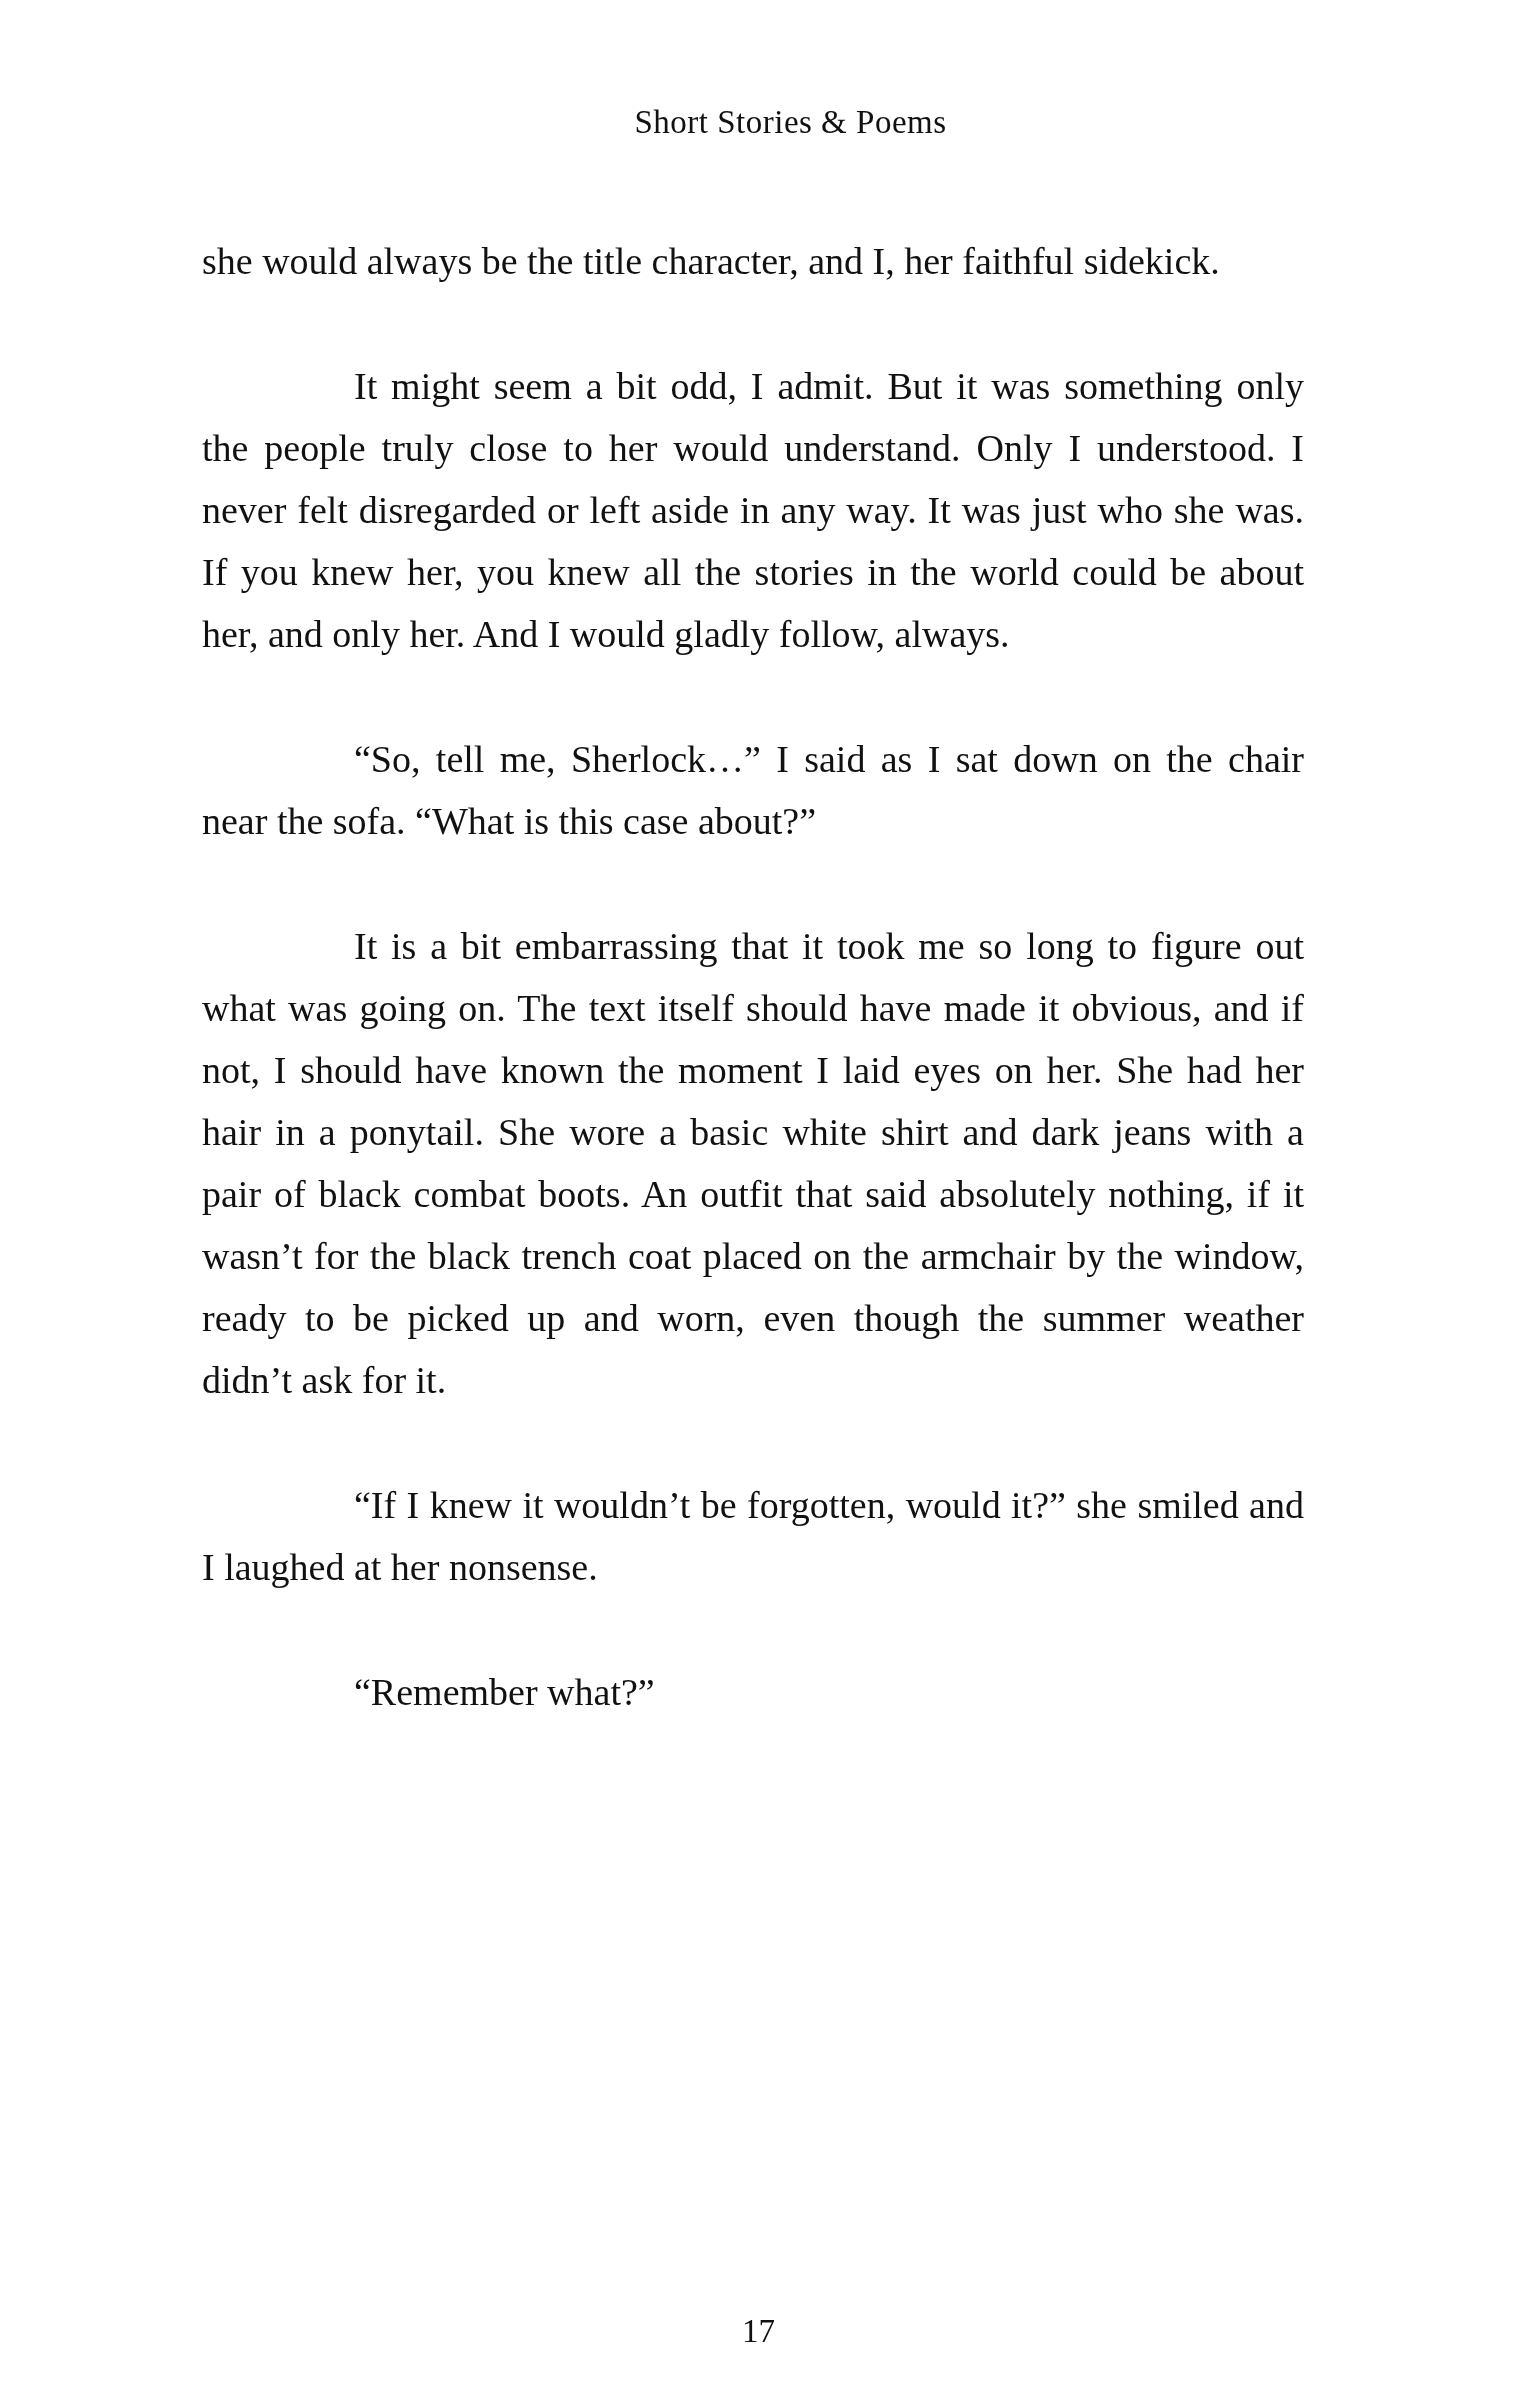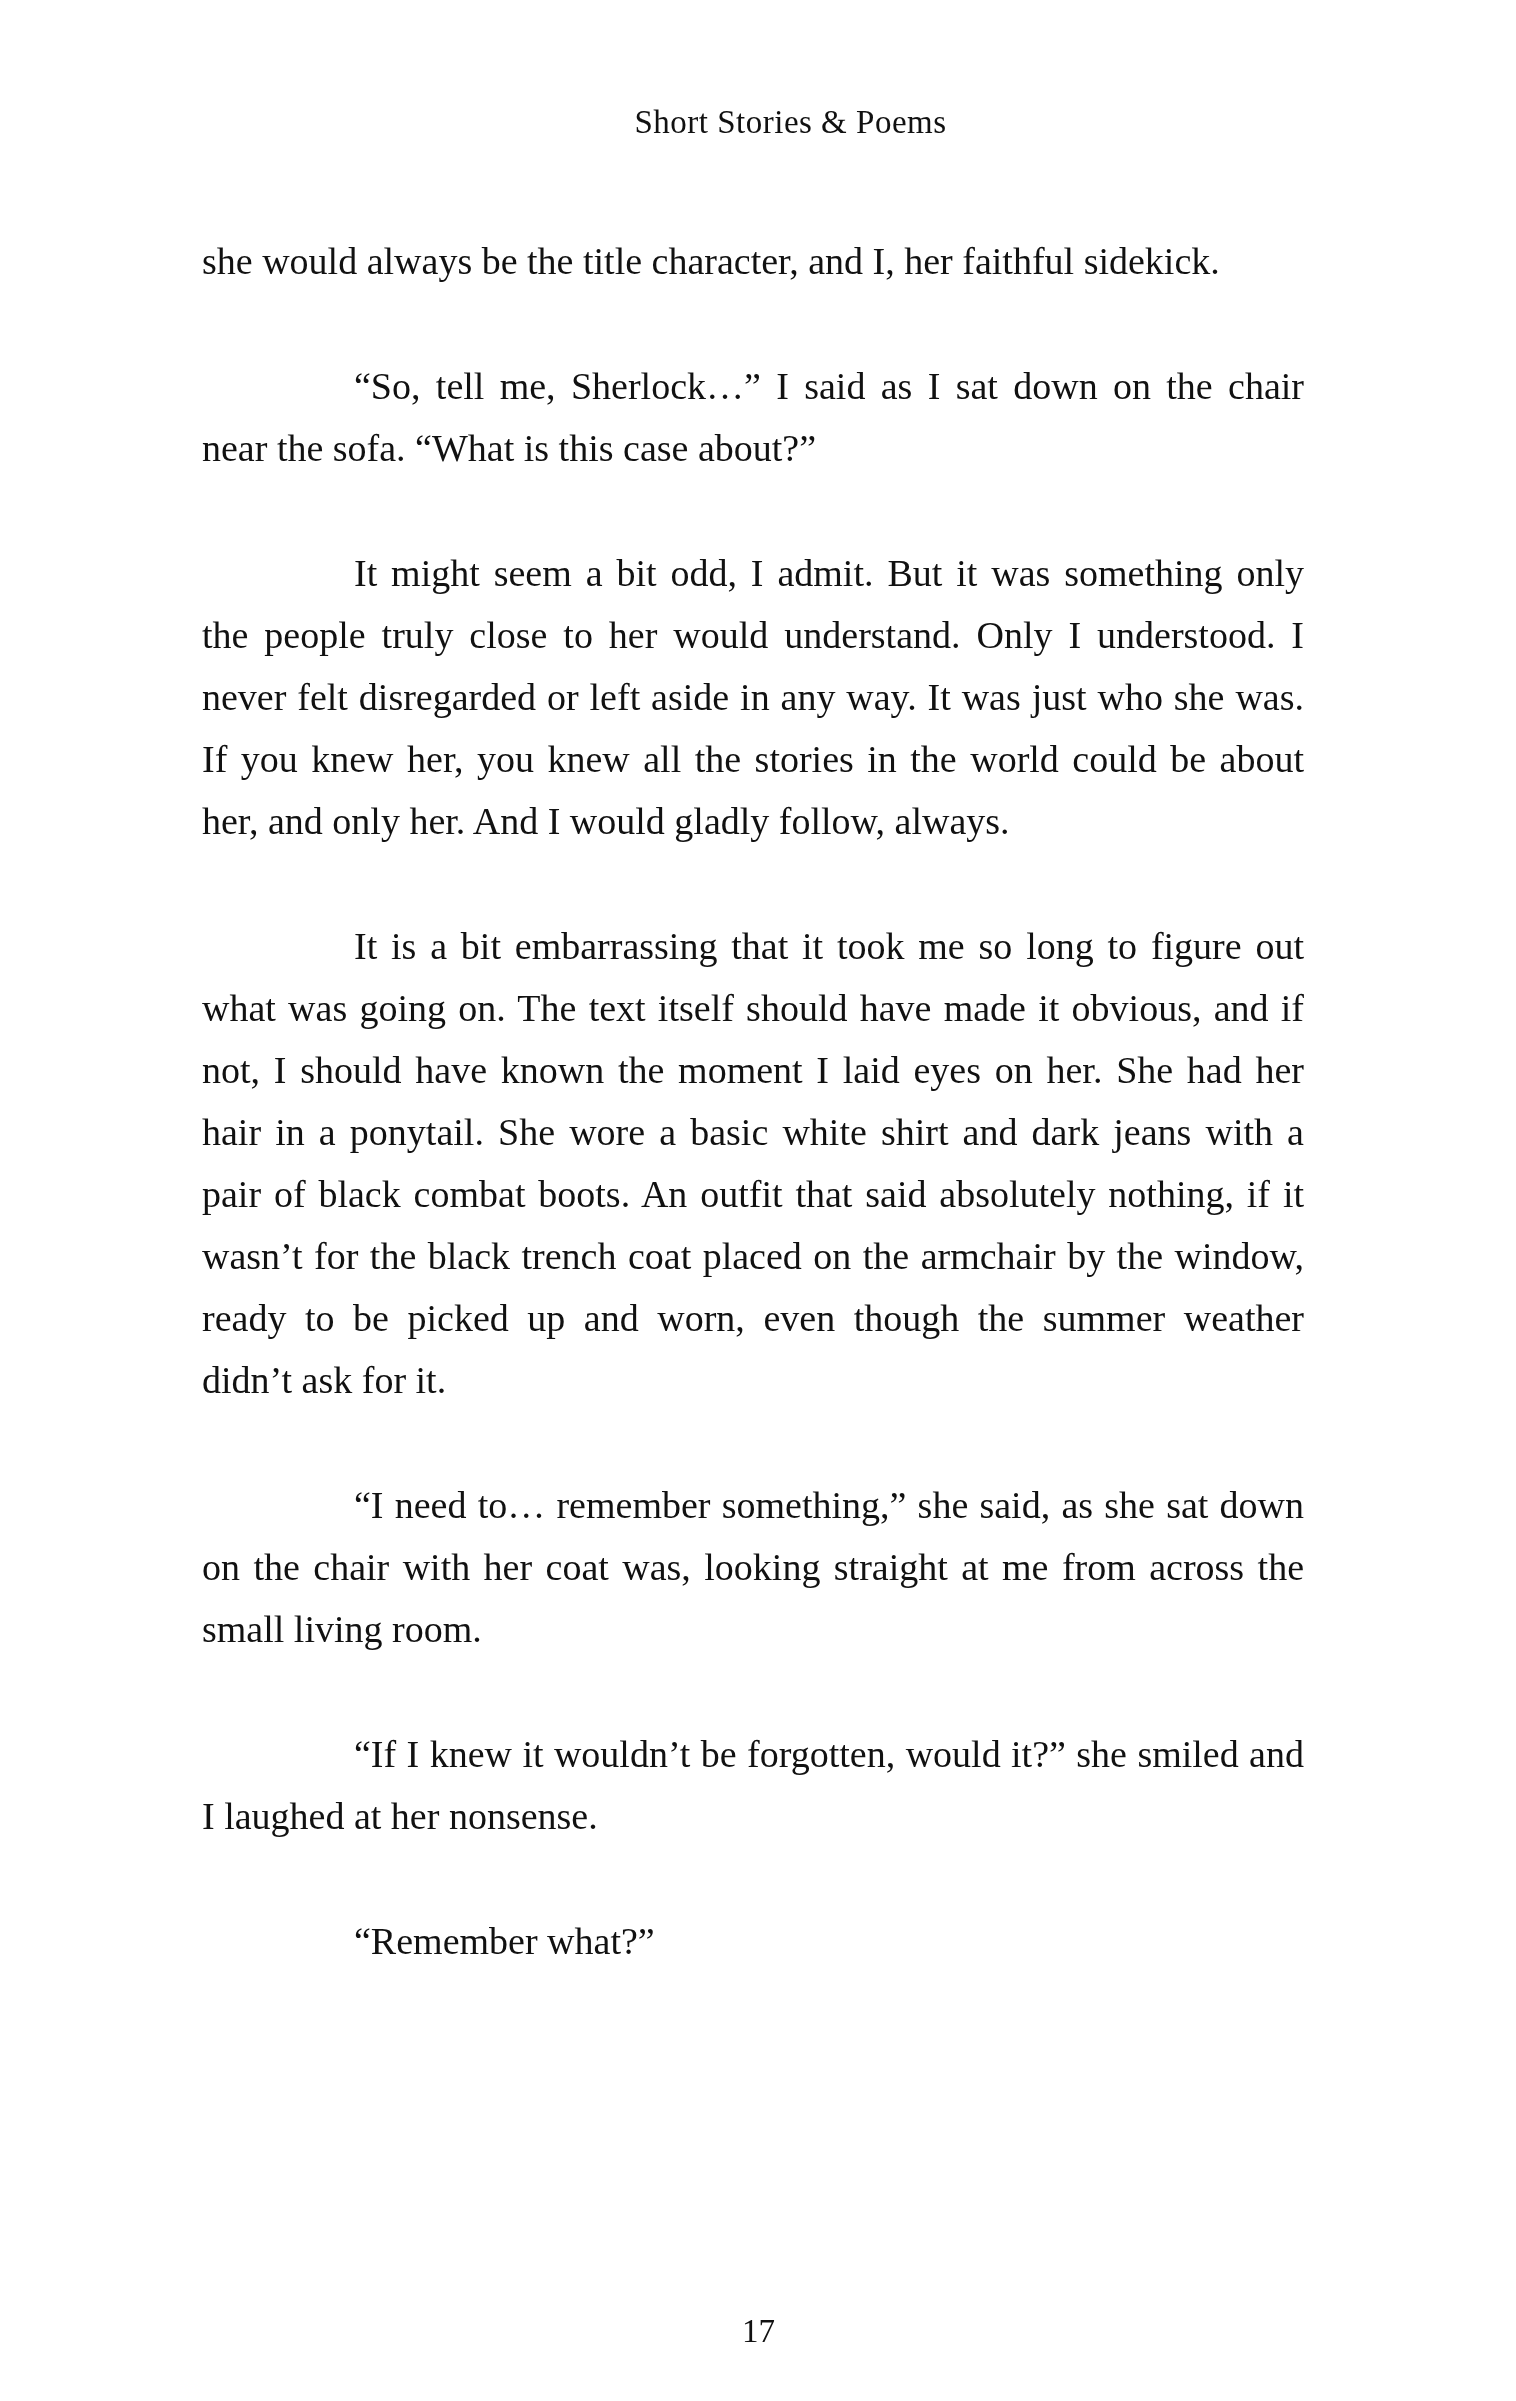--- a/index.html
+++ b/index.html
@@ -59,24 +59,23 @@
 </style>
 </head>
 <body>
 
 <div class="page">
 
   <div class="running-header">Short Stories &amp; Poems</div>
 
   <div class="content">
     <p>she would always be the title character, and I, her faithful sidekick.</p>
+    <p class="indent">It might seem a bit odd, I admit. But it was something only the people truly close to her would understand. Only I understood. I never felt disregarded or left aside in any way. It was just who she was. If you knew her, you knew all the stories in the world could be about her, and only her. And I would gladly follow, always.</p>
     <p class="indent">“So, tell me, Sherlock…” I said as I sat down on the chair near the sofa. “What is this case about?”</p>
-    <p class="indent">It might seem a bit odd, I admit. But it was something only the people truly close to her would understand. Only I understood. I never felt disregarded or left aside in any way. It was just who she was. If you knew her, you knew all the stories in the world could be about her, and only her. And I would gladly follow, always.</p>
     <p class="indent">It is a bit embarrassing that it took me so long to figure out what was going on. The text itself should have made it obvious, and if not, I should have known the moment I laid eyes on her. She had her hair in a ponytail. She wore a basic white shirt and dark jeans with a pair of black combat boots. An outfit that said absolutely nothing, if it wasn’t for the black trench coat placed on the armchair by the window, ready to be picked up and worn, even though the summer weather didn’t ask for it.</p>
-    <p class="indent">“I need to… remember something,” she said, as she sat down on the chair with her coat was, looking straight at me from across the small living room.</p>
     <p class="indent">“If I knew it wouldn’t be forgotten, would it?” she smiled and I laughed at her nonsense.</p>
     <p class="indent">“Remember what?”</p>
   </div>
 
   <div class="page-number">17</div>
 
 </div>
 
 
 </body></html>

